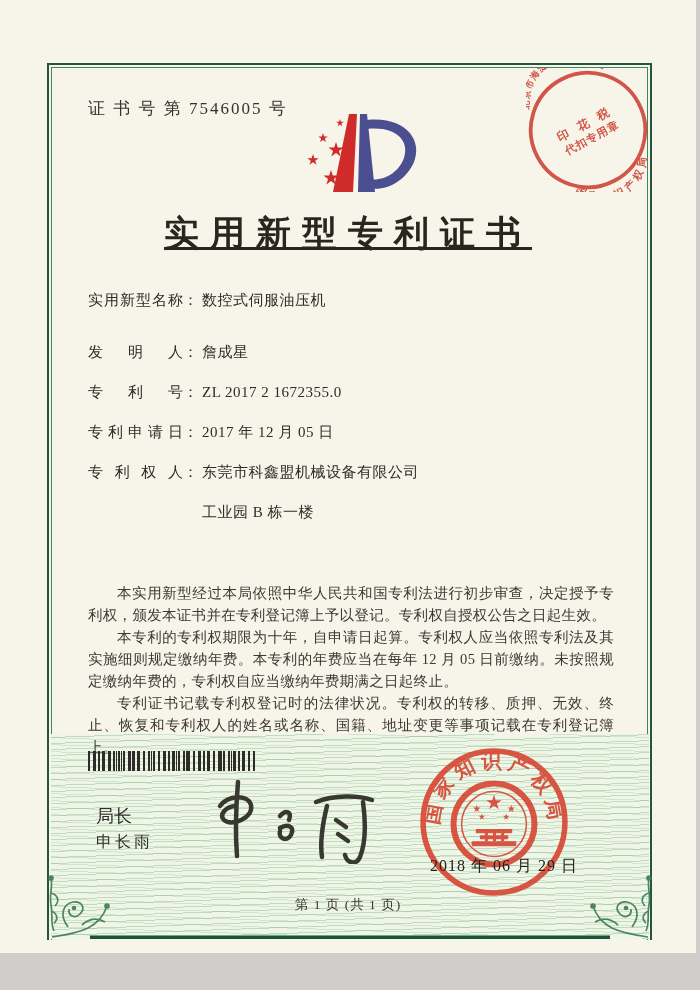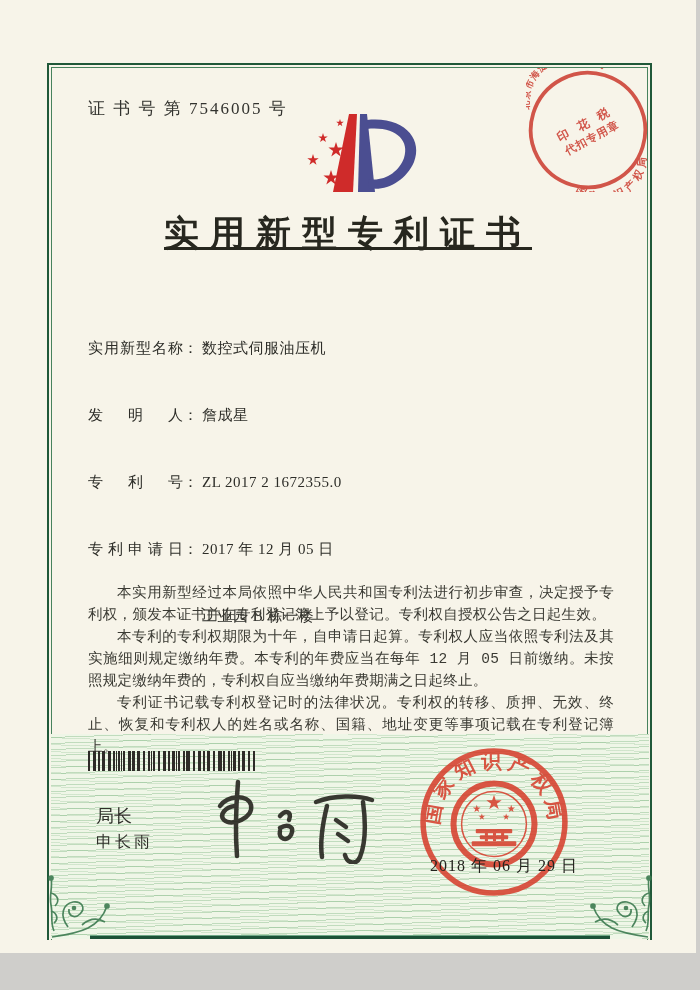--- a/index.html
+++ b/index.html
@@ -50,36 +50,36 @@
   }
   .logo{position:absolute;left:263px;top:108px;width:176px;height:90px;}
   .title{
     position:absolute;left:0;top:210px;width:696px;
     text-align:center;font-size:35px;font-weight:bold;color:#27271f;
     letter-spacing:11px;
     text-decoration:underline;
   }
   
   .fields{position:absolute;left:88px;top:291px;width:500px;font-size:15px;color:#2d2d28;}
-  .f-row{margin-bottom:21px;line-height:19px;position:relative;white-space:nowrap;margin-top:48px;}
+  .f-row{margin-bottom:21px;line-height:19px;position:relative;white-space:nowrap;}
   .f-row.first{margin-bottom:33px;}
   .f-row.addr{margin-bottom:4px;}
   .f-row.addr2{margin-bottom:10px;}
   .f-label{display:inline-block;width:95px;text-align:justify;text-align-last:justify;vertical-align:top;}
   .f-colon{display:inline-block;margin-right:4px;}
   .f-value{letter-spacing:0.5px;}
   .indent2{margin-left:114px;}
   .pair2{position:absolute;left:297px;top:0;}
   
   .paras{
     position:absolute;left:88px;top:582px;width:526px;
     font-size:14.5px;line-height:22px;color:#3a3a33;
     text-align:justify;
   }
-  .paras p{margin:0;text-indent:2em;letter-spacing:0.3px;font-family:Liberation Mono, monospace;}
+  .paras p{margin:0;text-indent:2em;letter-spacing:0.3px;}
   
   .barcode{
     position:absolute;left:88px;top:751px;width:167px;height:20px;
     background-image:
       repeating-linear-gradient(90deg,#2e2b28 0 2px,rgba(0,0,0,0) 2px 5px),
       repeating-linear-gradient(90deg,#2e2b28 0 1px,rgba(0,0,0,0) 1px 7px),
       repeating-linear-gradient(90deg,#2e2b28 0 1px,rgba(0,0,0,0) 1px 11px);
   }
   .director-title{position:absolute;left:96px;top:804px;font-size:18px;color:#2f2f2a;font-family:"Liberation Sans","DejaVu Sans",sans-serif;}
   .director-name{position:absolute;left:96px;top:832px;font-size:16px;color:#2f2f2a;letter-spacing:3px;font-family:"Liberation Sans","DejaVu Sans",sans-serif;}
@@ -132,20 +132,23 @@
       <span class="f-label">实用新型名称</span><span class="f-colon">：</span><span class="f-value">数控式伺服油压机</span>
     </div>
     <div class="f-row">
       <span class="f-label">发明人</span><span class="f-colon">：</span><span class="f-value">詹成星</span>
     </div>
     <div class="f-row">
       <span class="f-label">专利号</span><span class="f-colon">：</span><span class="f-value">ZL 2017 2 1672355.0</span>
     </div>
     <div class="f-row">
       <span class="f-label">专利申请日</span><span class="f-colon">：</span><span class="f-value">2017 年 12 月 05 日</span>
+    </div>
+    <div class="f-row">
+      <span class="f-label">专利权人</span><span class="f-colon">：</span><span class="f-value">东莞市科鑫盟机械设备有限公司</span>
     </div>
     <div class="f-row addr2">
       <span class="f-value indent2">工业园 B 栋一楼</span>
     </div>
   </div>
 
   <div class="paras">
     <p>本实用新型经过本局依照中华人民共和国专利法进行初步审查，决定授予专利权，颁发本证书并在专利登记簿上予以登记。专利权自授权公告之日起生效。</p>
     <p>本专利的专利权期限为十年，自申请日起算。专利权人应当依照专利法及其实施细则规定缴纳年费。本专利的年费应当在每年 12 月 05 日前缴纳。未按照规定缴纳年费的，专利权自应当缴纳年费期满之日起终止。</p>
     <p>专利证书记载专利权登记时的法律状况。专利权的转移、质押、无效、终止、恢复和专利权人的姓名或名称、国籍、地址变更等事项记载在专利登记簿上。</p>
@@ -206,20 +209,21 @@
         <textPath href="#stampTop" startOffset="50%" text-anchor="middle">北京市海淀区地方税务局</textPath>
       </text>
       <text x="65" y="62" font-size="12.5" font-weight="bold" text-anchor="middle" letter-spacing="4">印 花 税</text>
       <text x="65" y="78" font-size="11.5" font-weight="bold" text-anchor="middle" letter-spacing="1">代扣专用章</text>
       <text font-size="11" font-weight="bold" letter-spacing="4">
         <textPath href="#stampBottom" startOffset="50%" text-anchor="middle">国家知识产权局</textPath>
       </text>
     </g>
   </svg>
 
+  <div class="footer">第 1 页 (共 1 页)</div>
 
   <div class="bottom-rule"></div>
   <svg class="flourish left" viewBox="0 0 68 68">
     <g fill="none" stroke="#3c7a50" stroke-width="1.7" opacity="0.9">
       <path d="M8,64 C22,62 34,60 44,55 C54,50 60,42 63,33"></path>
       <path d="M24,54 C15,42 19,31 29,29 C38,28 42,35 36,41 C31,46 24,43 25,36"></path>
       <path d="M38,52 C46,45 54,45 61,49"></path>
       <path d="M10,58 C6,49 9,41 7,32 C5,22 9,14 7,5"></path>
       <path d="M7,20 C14,22 16,28 11,33"></path>
       <path d="M7,38 C13,40 15,46 10,50"></path>

